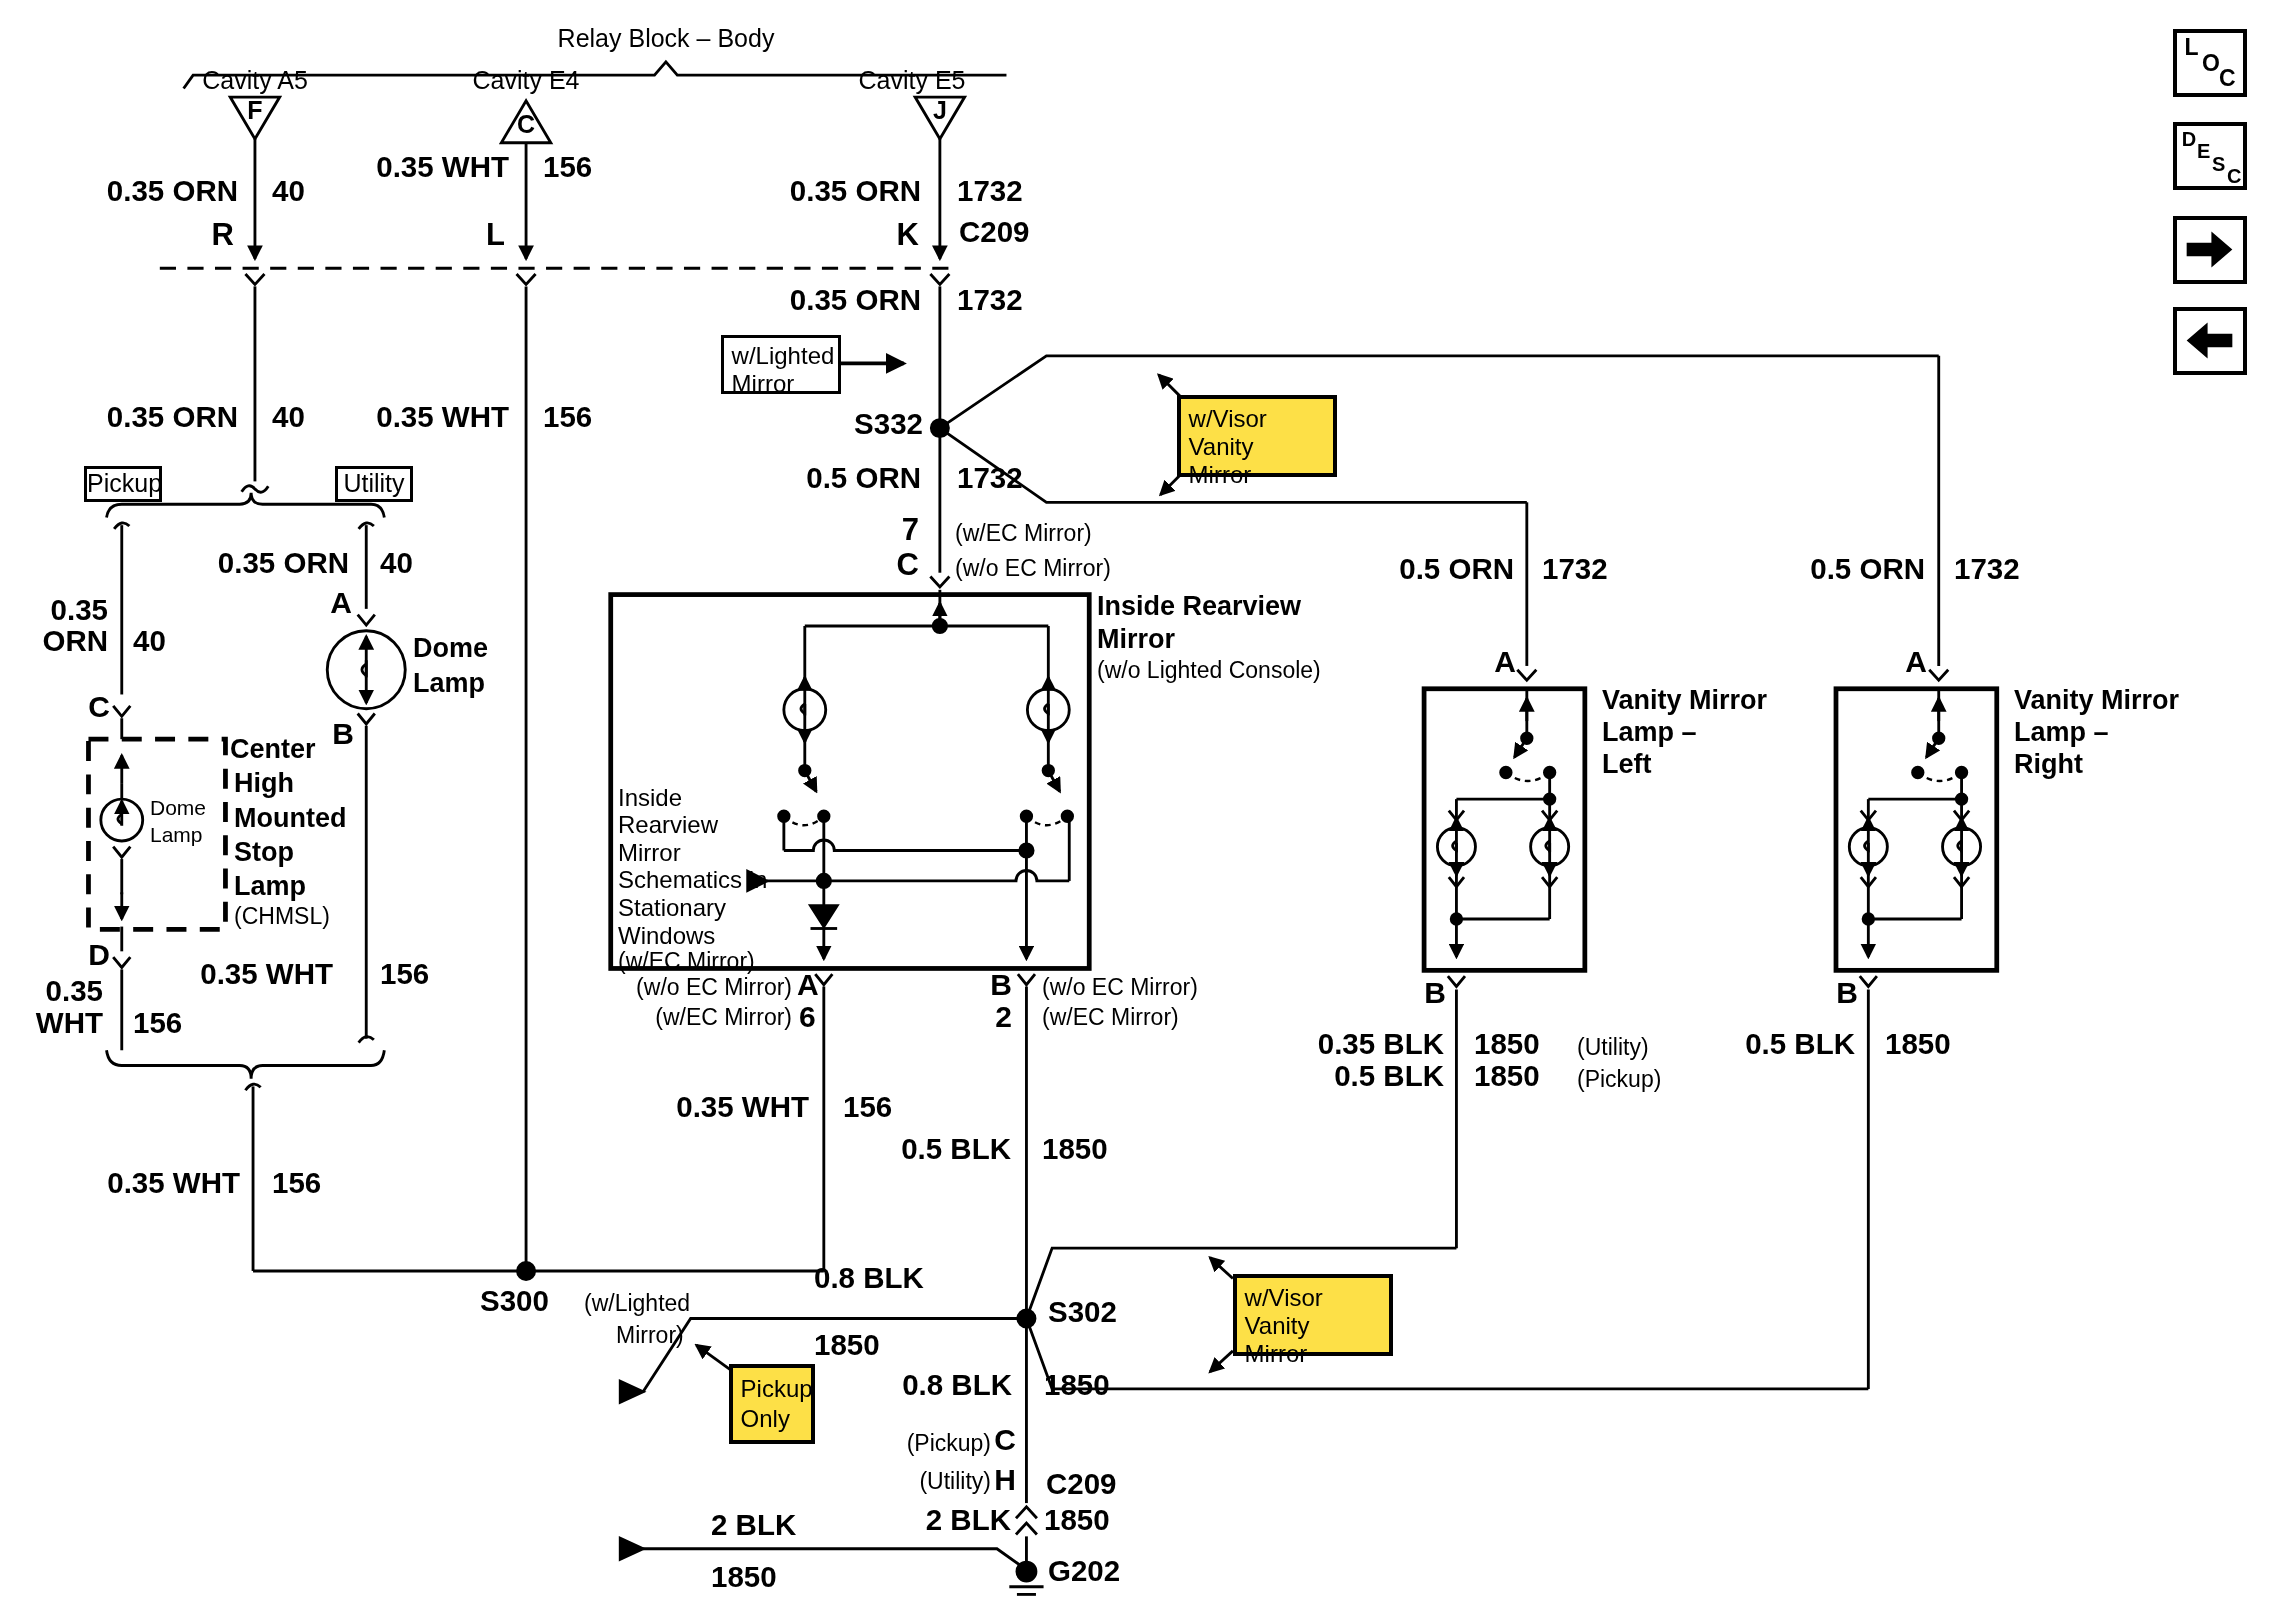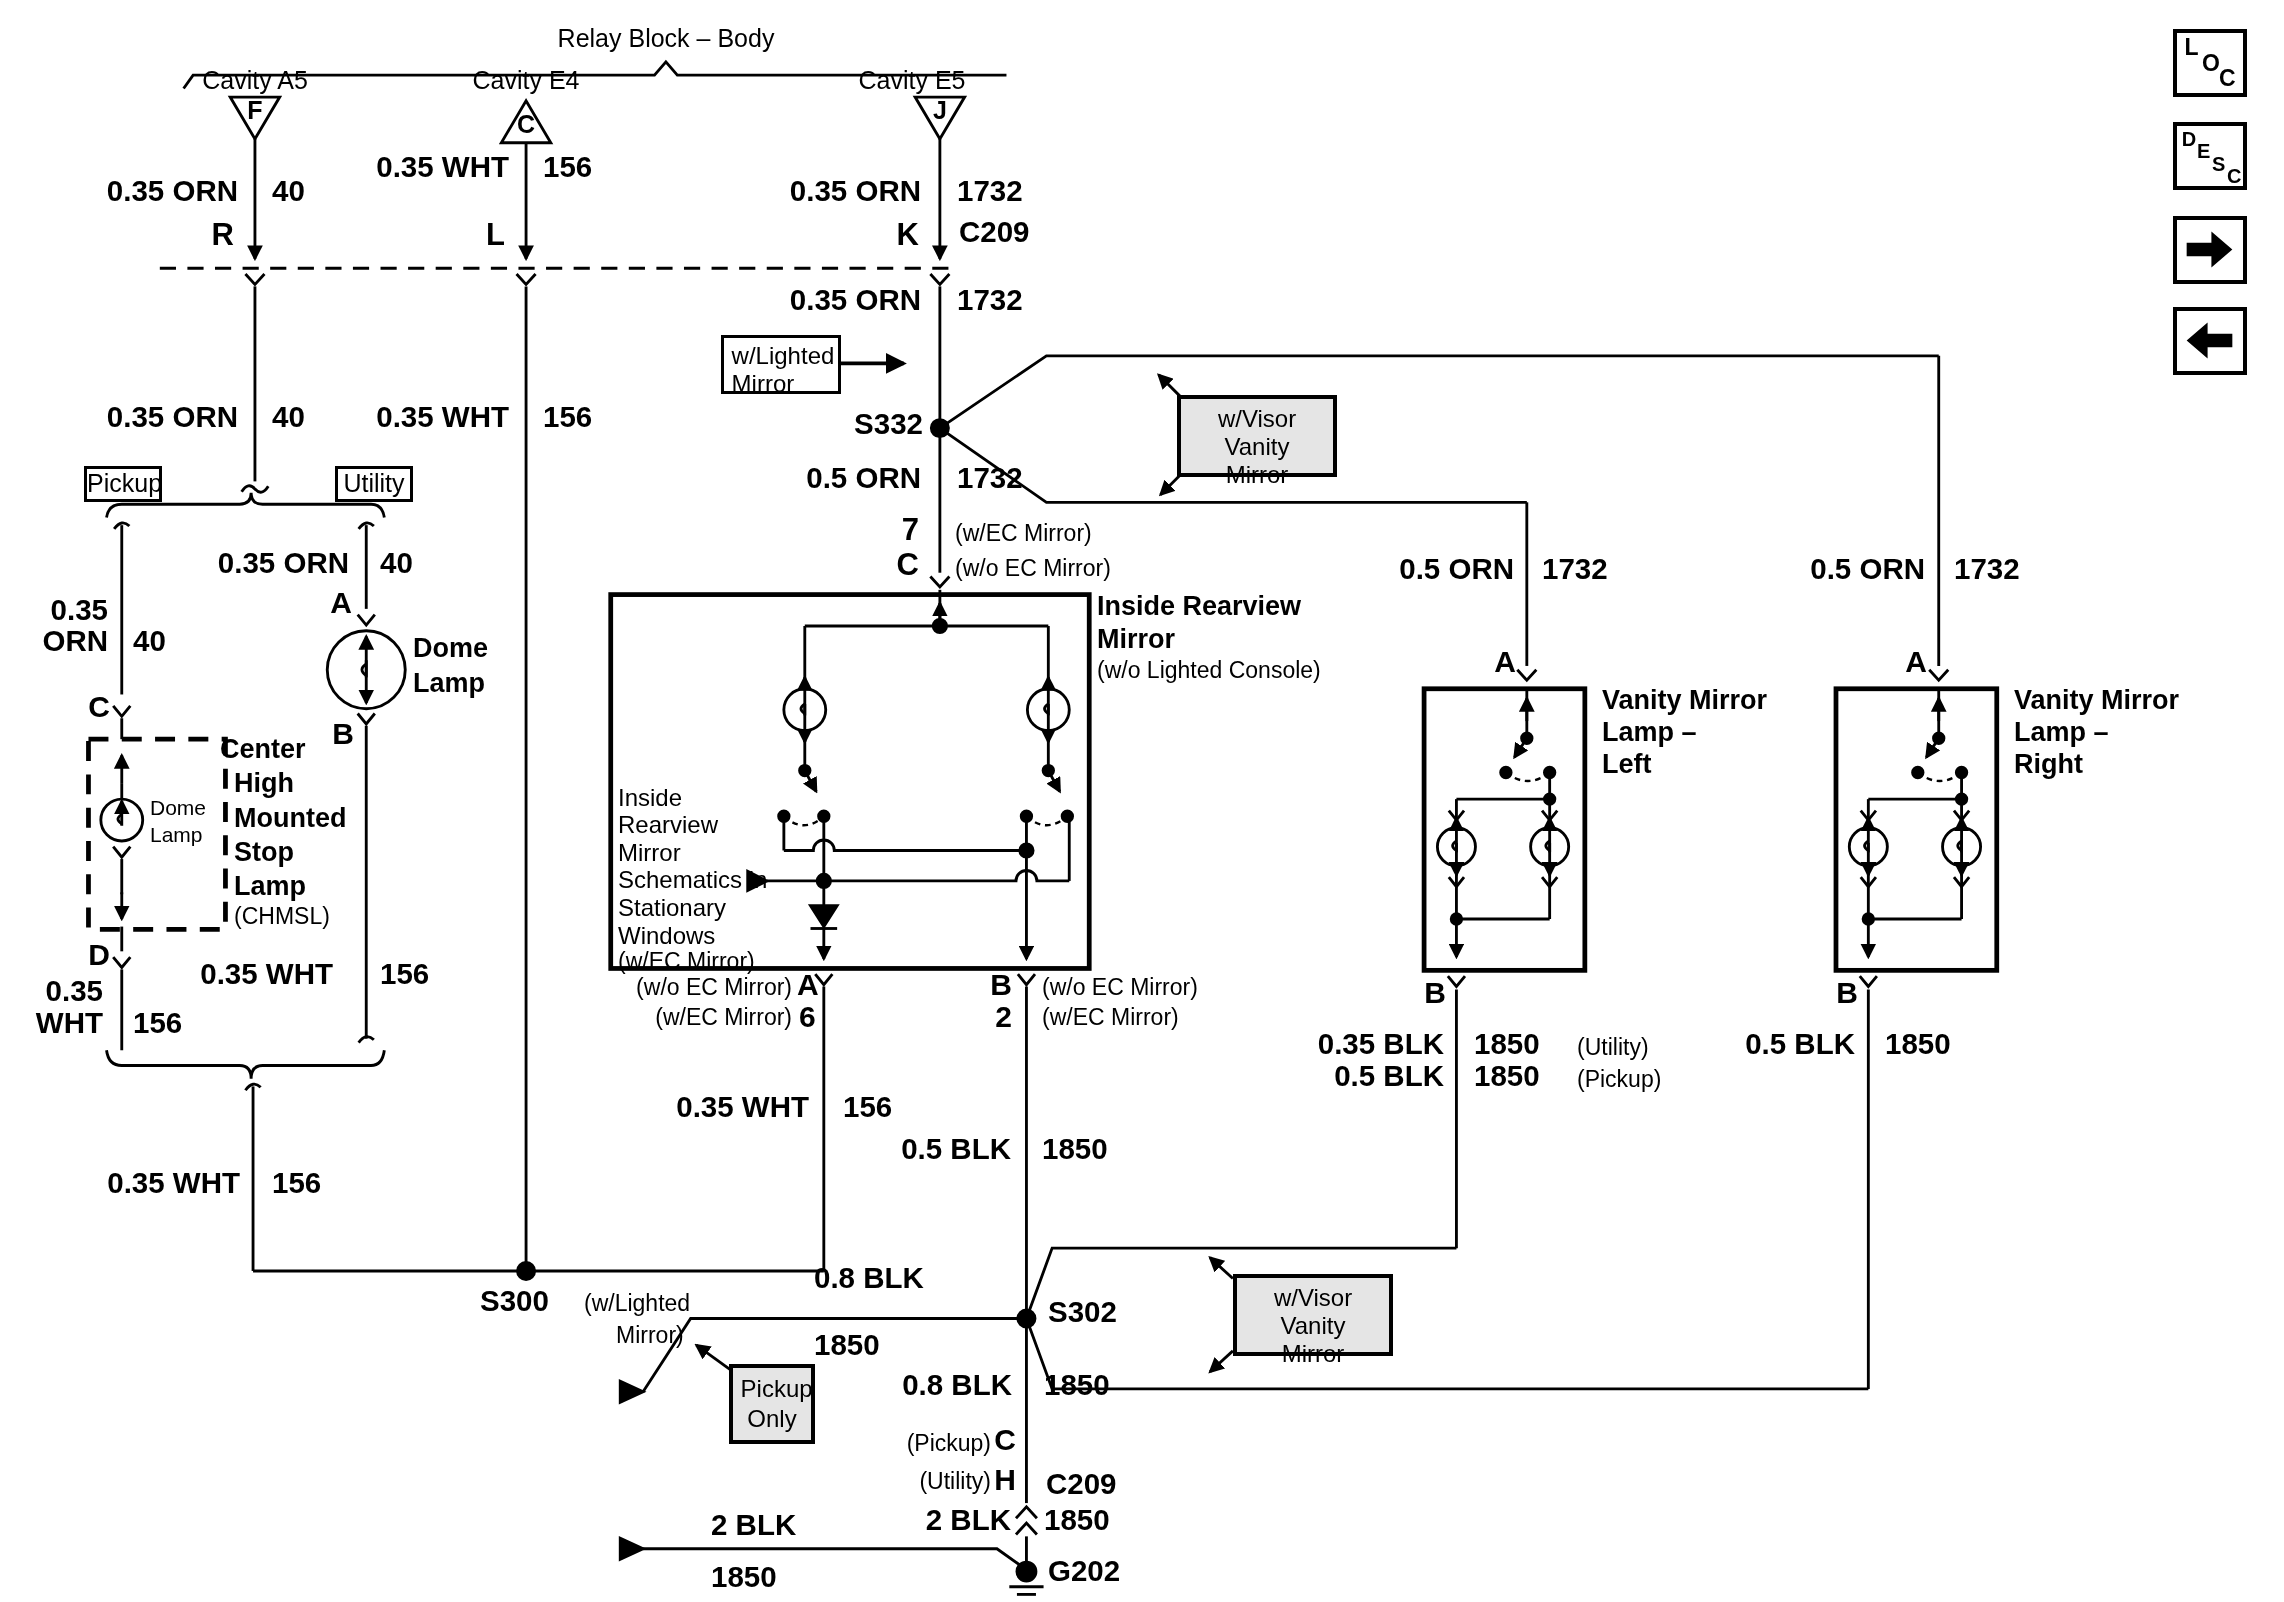--- a/index.html
+++ b/index.html
@@ -11,21 +11,21 @@
   .tm{font-size:31px;font-weight:700;}
   .t2{font-size:30px;font-weight:700;}
   .sm{font-size:23px;font-weight:400;}
   .md{font-size:27px;font-weight:700;}
   .m2{font-size:24px;font-weight:400;}
   .cv{font-size:25px;font-weight:400;}
   .pn{font-size:25px;font-weight:700;}
   .dm{font-size:21px;font-weight:400;}
   .ctr{transform:translateX(-50%);}
   .box{position:absolute;border:3.8px solid #000;background:#fff;box-sizing:border-box;}
-  .box5{position:absolute;border:4.8px solid #000;background:#e5e5e5;box-sizing:border-box;text-align:center;}
+  .box5{position:absolute;border:4.8px solid #000;background:#fde047;box-sizing:border-box;}
   .icon-box{position:absolute;width:74px;height:68px;border:4.8px solid #000;background:#fff;box-sizing:border-box;}
   .icon-letter{position:absolute;font-weight:700;font-size:23px;line-height:1;}
 </style>
 </head>
 <body>
 
 <div class="canvas">
 
 <svg width="2285" height="1603" viewBox="0 0 2402 1685" fill="none" stroke="#000" stroke-width="3">
   <defs>
@@ -391,21 +391,21 @@
 <span class="lab lb" style="right:430px;top:1029px;">0.5 BLK</span>
 <span class="lab lb" style="left:1885px;top:1029px;">1850</span>
 
 <span class="lab lb" style="right:2177px;top:595px;">0.35</span>
 <span class="lab lb" style="right:2177px;top:626px;">ORN</span>
 <span class="lab lb" style="left:133px;top:626px;">40</span>
 <span class="lab t2" style="right:2175px;top:692px;">C</span>
 
 <span class="lab dm" style="left:150px;top:797px;">Dome</span>
 <span class="lab dm" style="left:150px;top:824px;">Lamp</span>
-<span class="lab md" style="left:220px;top:736px;">Center</span>
+<span class="lab md" style="left:230px;top:736px;">Center</span>
 <span class="lab md" style="left:234px;top:770px;">High</span>
 <span class="lab md" style="left:234px;top:805px;">Mounted</span>
 <span class="lab md" style="left:234px;top:839px;">Stop</span>
 <span class="lab md" style="left:234px;top:873px;">Lamp</span>
 <span class="lab sm" style="left:234px;top:905px;">(CHMSL)</span>
 <span class="lab t2" style="right:2175px;top:940px;">D</span>
 <span class="lab lb" style="right:2182px;top:976px;">0.35</span>
 <span class="lab lb" style="right:2182px;top:1008px;">WHT</span>
 <span class="lab lb" style="left:133px;top:1008px;">156</span>
 

